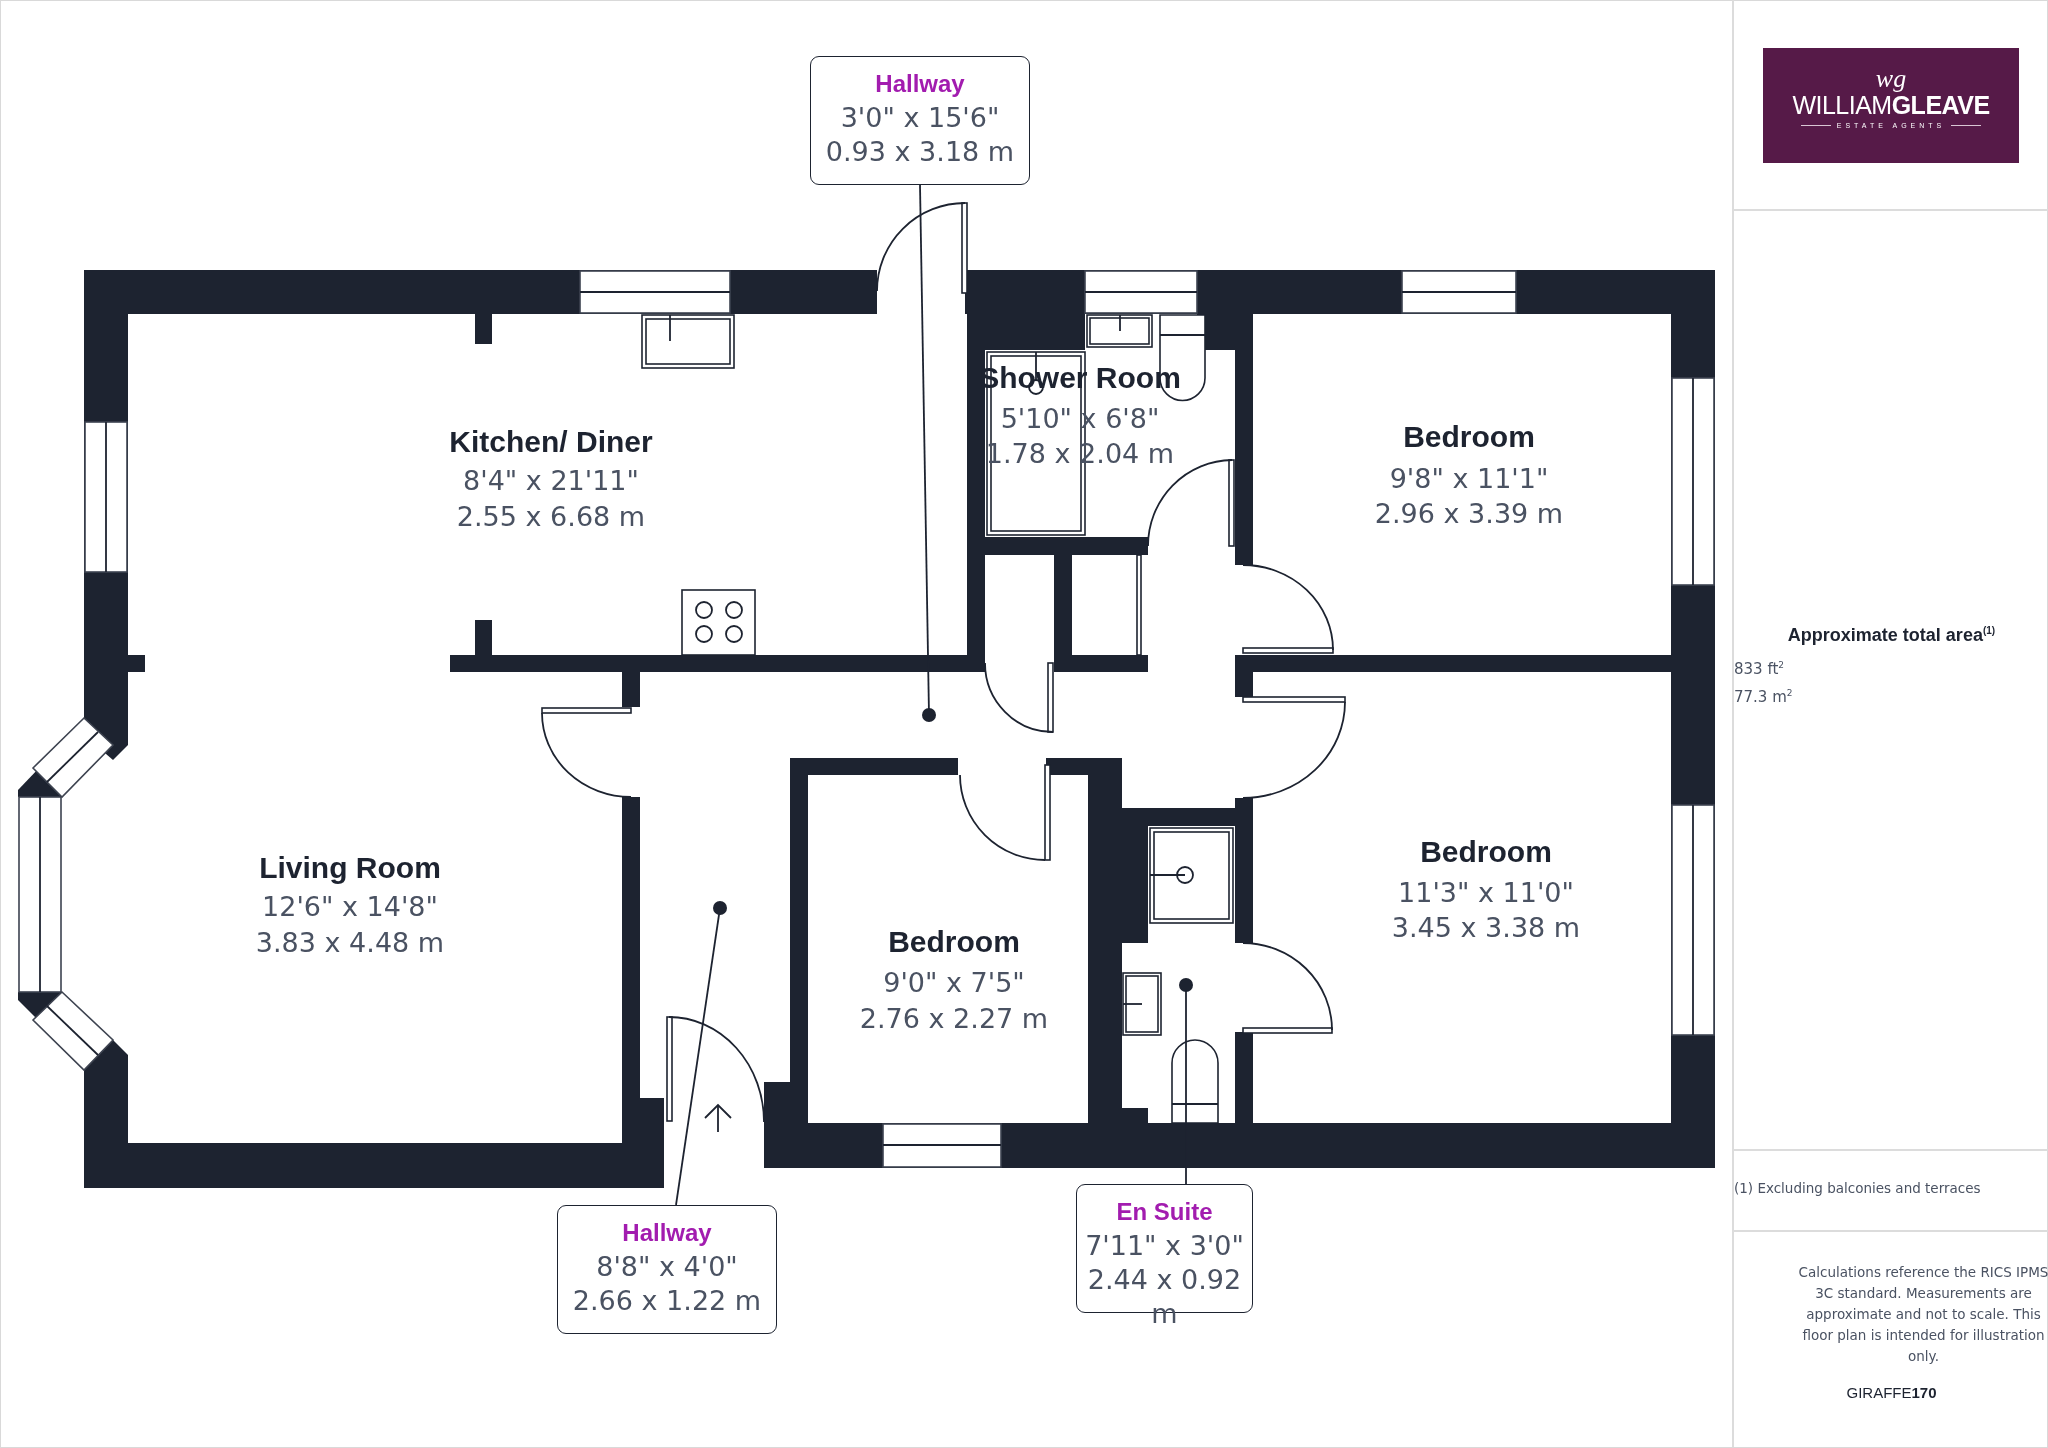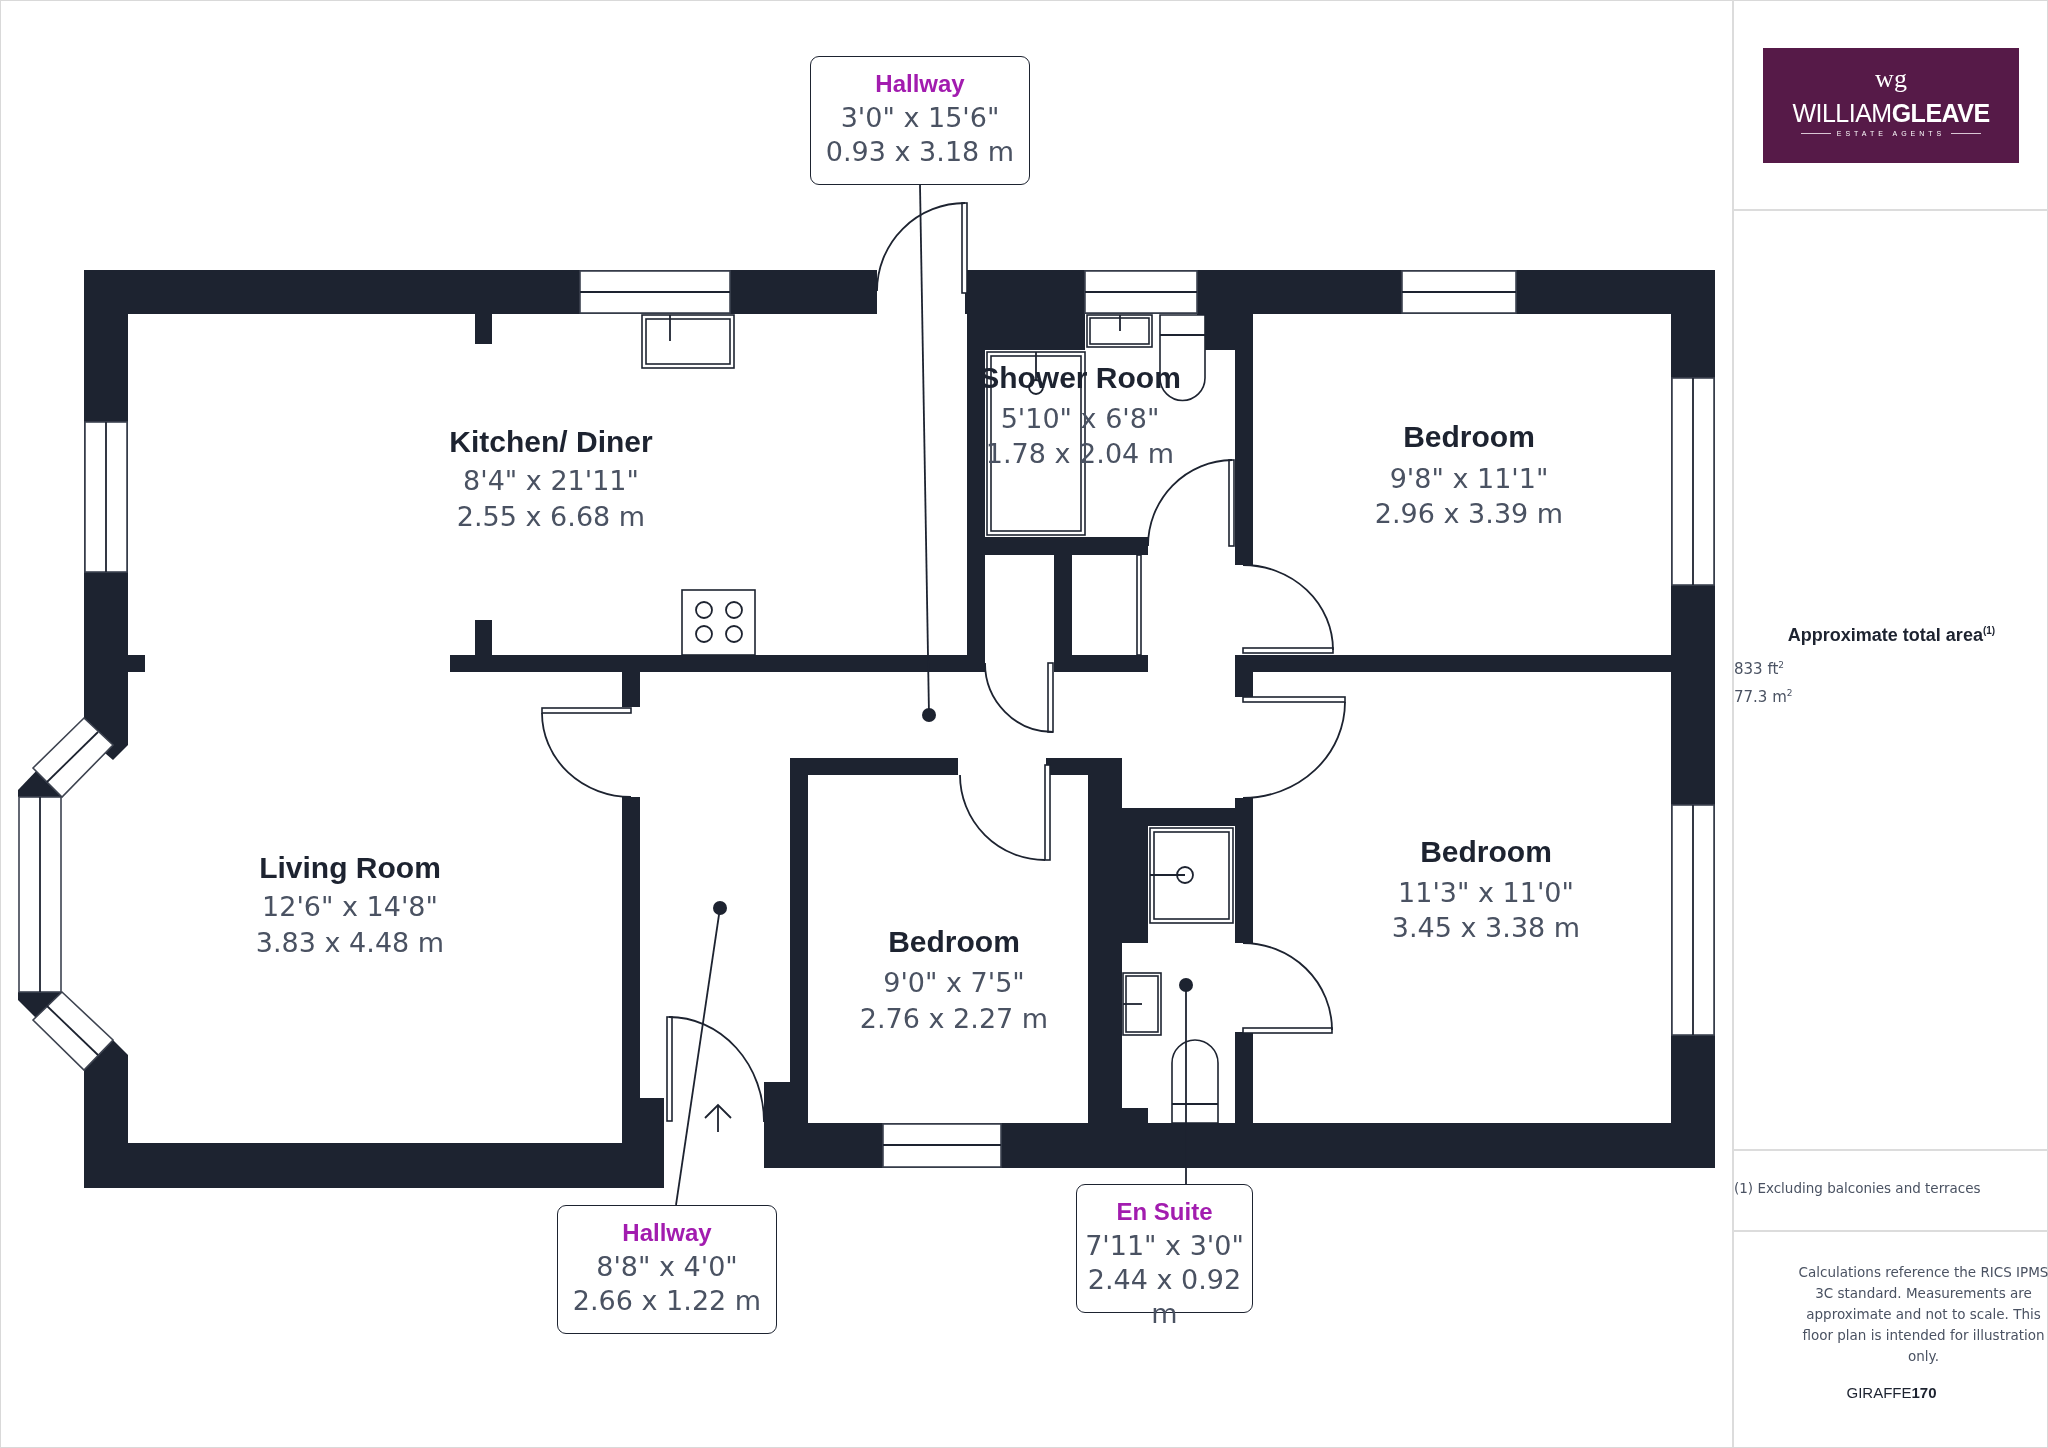--- a/index.html
+++ b/index.html
@@ -12,22 +12,22 @@
   .fix{fill:#fff;stroke:#1d2330;stroke-width:1.6;}
   .room-name{font-family:"Liberation Sans",sans-serif;font-weight:bold;font-size:30px;fill:#1d2330;text-anchor:middle;}
   .room-dim{font-family:"DejaVu Sans",sans-serif;font-size:27px;fill:#4a5262;text-anchor:middle;}
   .callout{position:absolute;background:#fff;border:1.6px solid #1d2330;border-radius:9px;text-align:center;box-sizing:border-box;}
   .callout .nm{font-family:"Liberation Sans",sans-serif;font-weight:bold;font-size:24px;color:#a21caf;line-height:34px;margin-top:10px;}
   .callout .dm{font-family:"DejaVu Sans",sans-serif;font-size:27px;color:#4a5262;line-height:34px;}
   
   .sidebar{position:absolute;left:1732px;top:0;width:315px;height:1447px;border-left:2px solid #dcdcdc;}
   .sb-sec{position:absolute;left:0;width:315px;border-bottom:2px solid #dcdcdc;box-sizing:border-box;}
   .logo{position:absolute;left:29px;top:48px;width:256px;height:115px;background:#561a48;color:#fff;text-align:center;}
-  .logo .mono{font-family:"Liberation Serif",serif;font-size:26px;line-height:26px;margin-top:18px;color:#fff;}
-  .logo .brand{font-family:"Liberation Sans",sans-serif;font-size:25px;letter-spacing:-0.5px;margin-top:8px;line-height:26px;}
+  .logo .mono{font-family:"Liberation Serif",serif;font-style:italic;font-size:26px;line-height:26px;margin-top:18px;color:#fff;}
+  .logo .brand{font-family:"Liberation Sans",sans-serif;font-size:25px;letter-spacing:-0.5px;line-height:26px;}
   .logo .brand .thin{font-weight:normal;}
   .logo .brand .bold{font-weight:bold;}
   .logo .sub{font-family:"Liberation Sans",sans-serif;font-size:7px;letter-spacing:4px;margin-top:4px;display:flex;align-items:center;justify-content:center;gap:6px;}
   .logo .sub .rule{display:inline-block;width:30px;height:1px;background:#d9c6d4;}
   .area-title{position:absolute;top:625px;width:315px;text-align:center;font-family:"Liberation Sans",sans-serif;font-weight:bold;font-size:18px;color:#1d2330;}
   .area-title sup{font-size:10px;}
   .area-val{position:absolute;width:315px;text-align:left;font-family:"DejaVu Sans",sans-serif;font-size:15px;color:#4a5262;}
   .area-val sup{font-size:9px;}
   .footnote{position:absolute;top:1180px;width:315px;text-align:left;font-family:"DejaVu Sans",sans-serif;font-size:13.5px;color:#4a5262;}
   .disclaimer{position:absolute;top:1262px;left:30px;width:255px;text-align:center;font-family:"DejaVu Sans",sans-serif;font-size:13.5px;line-height:21px;color:#4a5262;margin-left:32px;}

